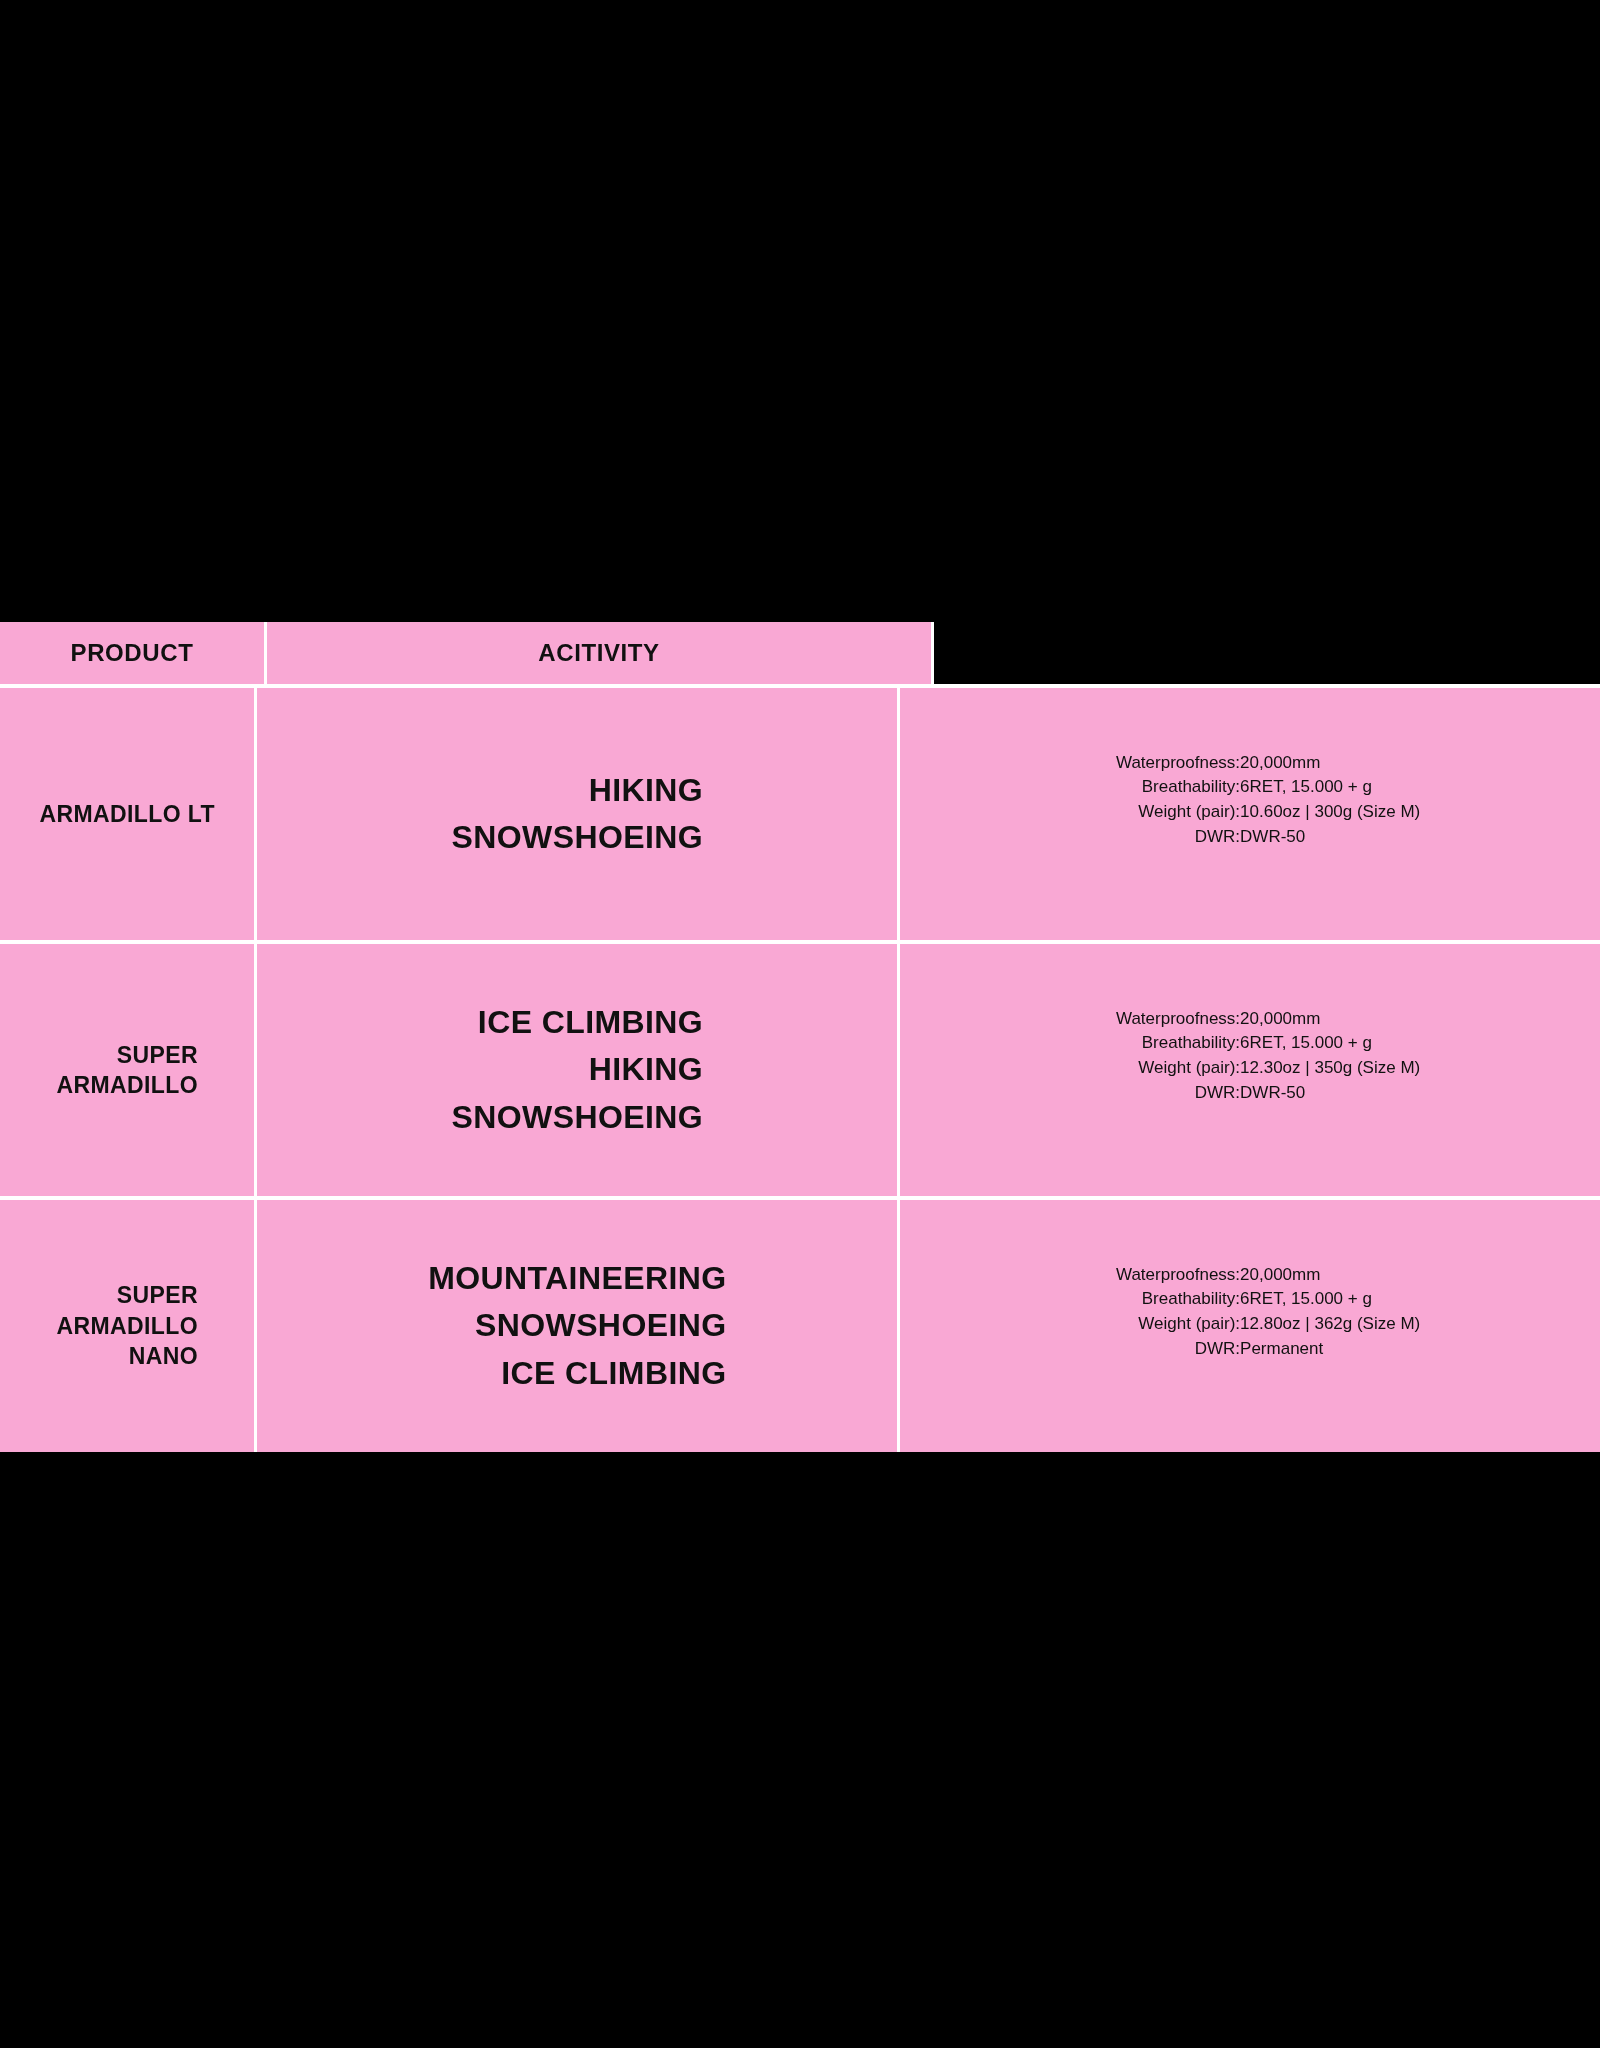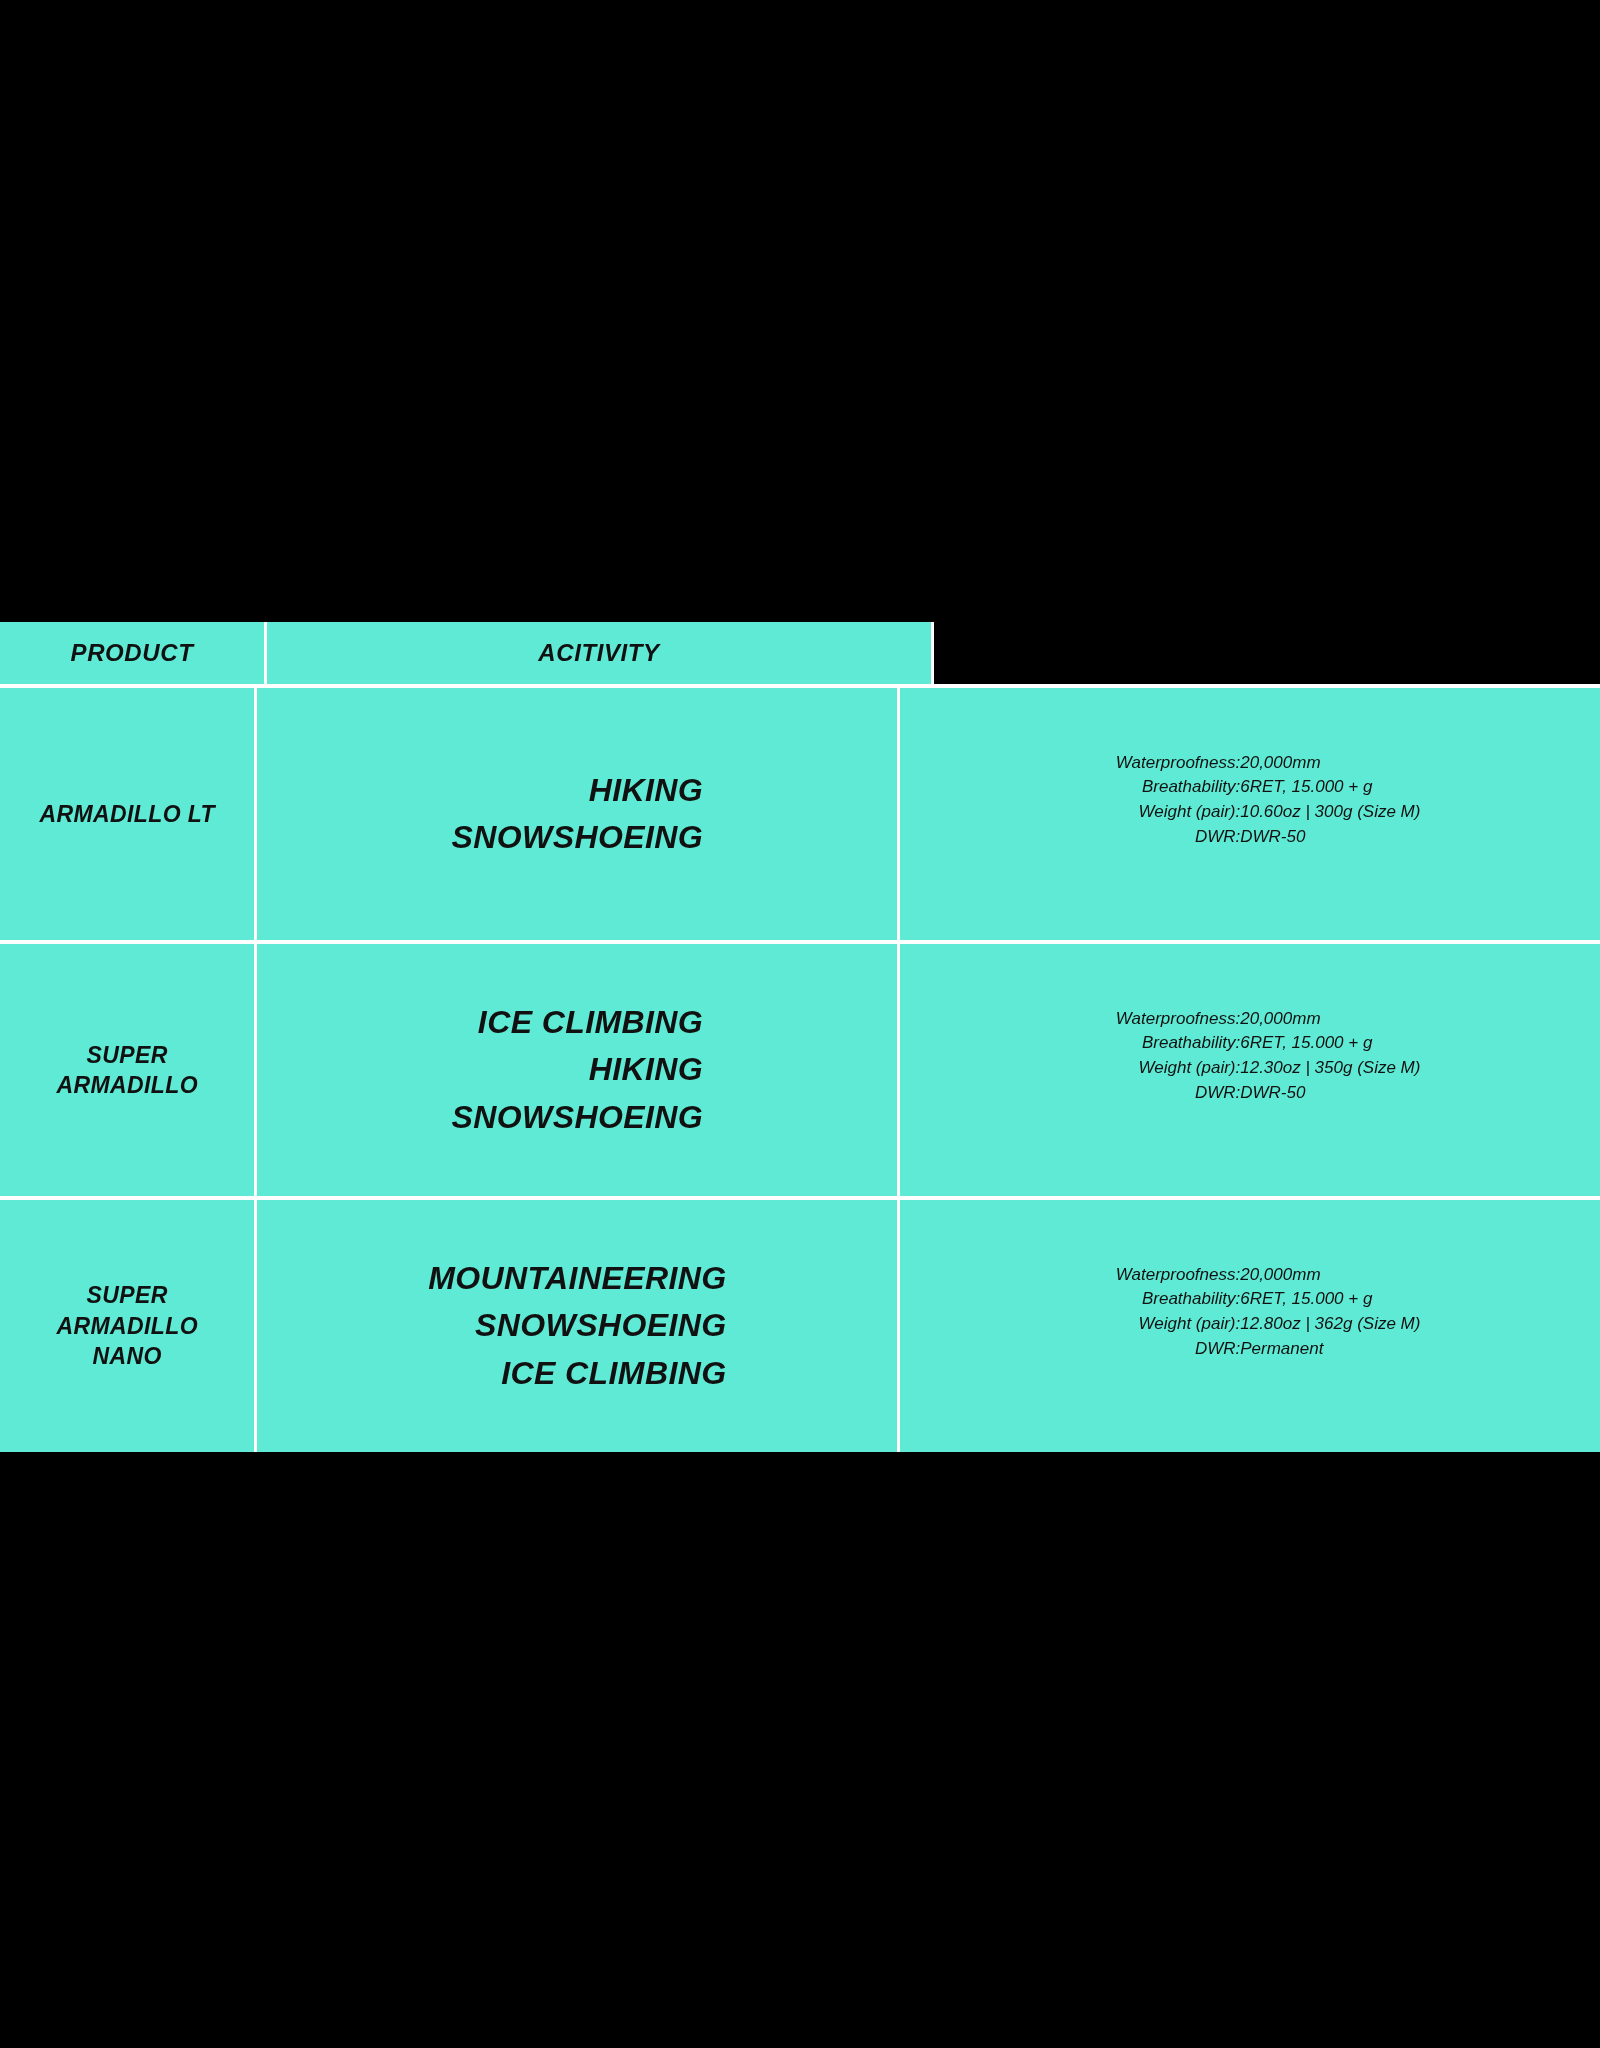--- a/index.html
+++ b/index.html
@@ -32,27 +32,26 @@
     border-spacing: 0;
   }
 
   .table-row {
     display: flex;
     width: 1600px;
     background: #000000;
   }
 
   .cell {
-    background: #5eead4;
+    background: #f9a8d4;
     box-sizing: border-box;
     display: flex;
     align-items: center;
     justify-content: center;
     color: #111111;
-    font-style: italic;
   }
 
   
   .col-product  { width: 264px; }
   .col-activity { width: 664px; }
   .col-tech     { width: 726px; }
 
   
   .gap-v { width: 3px; background: #ffffff; }
   .gap-h { height: 4px; background: #ffffff; width: 1600px; }
@@ -65,21 +64,21 @@
   }
 
   .body-row .cell {
     height: 252px;
   }
 
   .product-name {
     font-size: 23px;
     font-weight: bold;
     line-height: 1.32;
-    text-align: center;
+    text-align: right;
     letter-spacing: 0.4px;
     padding: 0 8px;
   }
 
   .activity-list {
     font-size: 32px;
     font-weight: bold;
     line-height: 1.48;
     text-align: right;
     letter-spacing: 0.4px;

